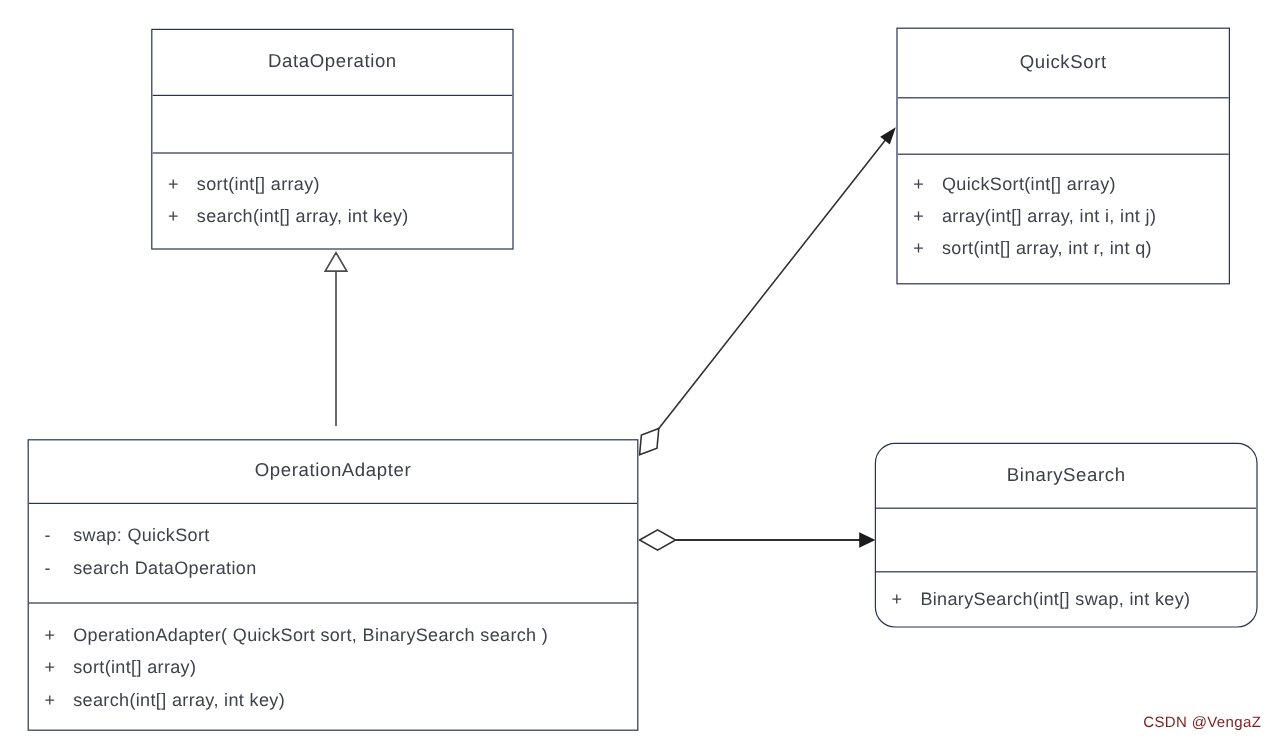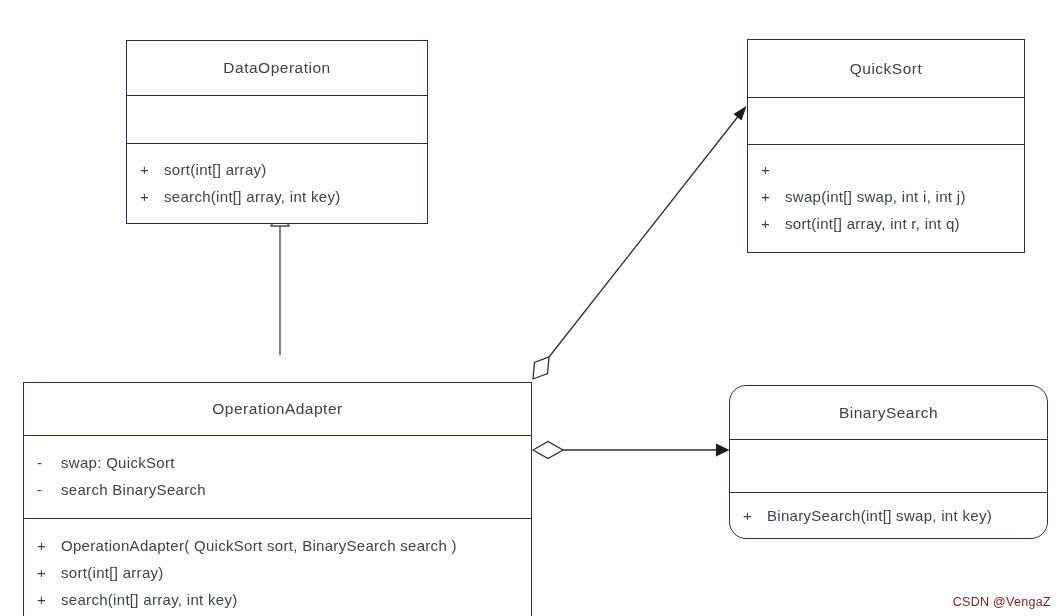--- a/index.html
+++ b/index.html
@@ -4,21 +4,21 @@
 <style>
   html,body { margin:0; padding:0; background:#ffffff; }
   .canvas {
     position:relative; width:1064px; height:616px; background:#ffffff;
     font-family:"Liberation Sans", sans-serif; overflow:hidden;
   }
   svg.connectors { position:absolute; left:0; top:0; pointer-events:none; }
 
   .uml-class {
     position:absolute; box-sizing:border-box; background:#ffffff;
-    border:1.6px solid #2b3153; color:#3e424c; overflow:hidden;margin-top:16px;
+    border:1.6px solid #2b3153; color:#3e424c; overflow:hidden;
   }
   .uml-title {
     box-sizing:border-box; display:flex; align-items:center; justify-content:center;
     font-size:15.5px; letter-spacing:0.5px; color:#3c404b;
   }
   .uml-attrs, .uml-methods {
     box-sizing:border-box; border-top:1.6px solid #2b3153;
   }
   .member { display:flex; line-height:27px; font-size:15px; letter-spacing:0.3px; padding-left:13px; white-space:nowrap; }
   .member .vis { width:24px; flex:none; }
@@ -87,42 +87,43 @@
       </div>
     </div>
   </div>
 
   <div class="uml-class" id="cls-quicksort">
     <div class="uml-title">QuickSort</div>
     <div class="uml-attrs"></div>
     <div class="uml-methods">
       <div class="member">
         <span class="vis">+</span>
+        <span class="sig">QuickSort(int[] array)</span>
       </div>
       <div class="member">
         <span class="vis">+</span>
-        <span class="sig">swap(int[] swap, int i, int j)</span>
+        <span class="sig">array(int[] array, int i, int j)</span>
       </div>
       <div class="member">
         <span class="vis">+</span>
         <span class="sig">sort(int[] array, int r, int q)</span>
       </div>
     </div>
   </div>
 
   <div class="uml-class" id="cls-operationadapter">
     <div class="uml-title">OperationAdapter</div>
     <div class="uml-attrs">
       <div class="member">
         <span class="vis">-</span>
         <span class="sig">swap: QuickSort</span>
       </div>
       <div class="member">
         <span class="vis">-</span>
-        <span class="sig">search BinarySearch</span>
+        <span class="sig">search DataOperation</span>
       </div>
     </div>
     <div class="uml-methods">
       <div class="member">
         <span class="vis">+</span>
         <span class="sig">OperationAdapter( QuickSort sort, BinarySearch search )</span>
       </div>
       <div class="member">
         <span class="vis">+</span>
         <span class="sig">sort(int[] array)</span>

